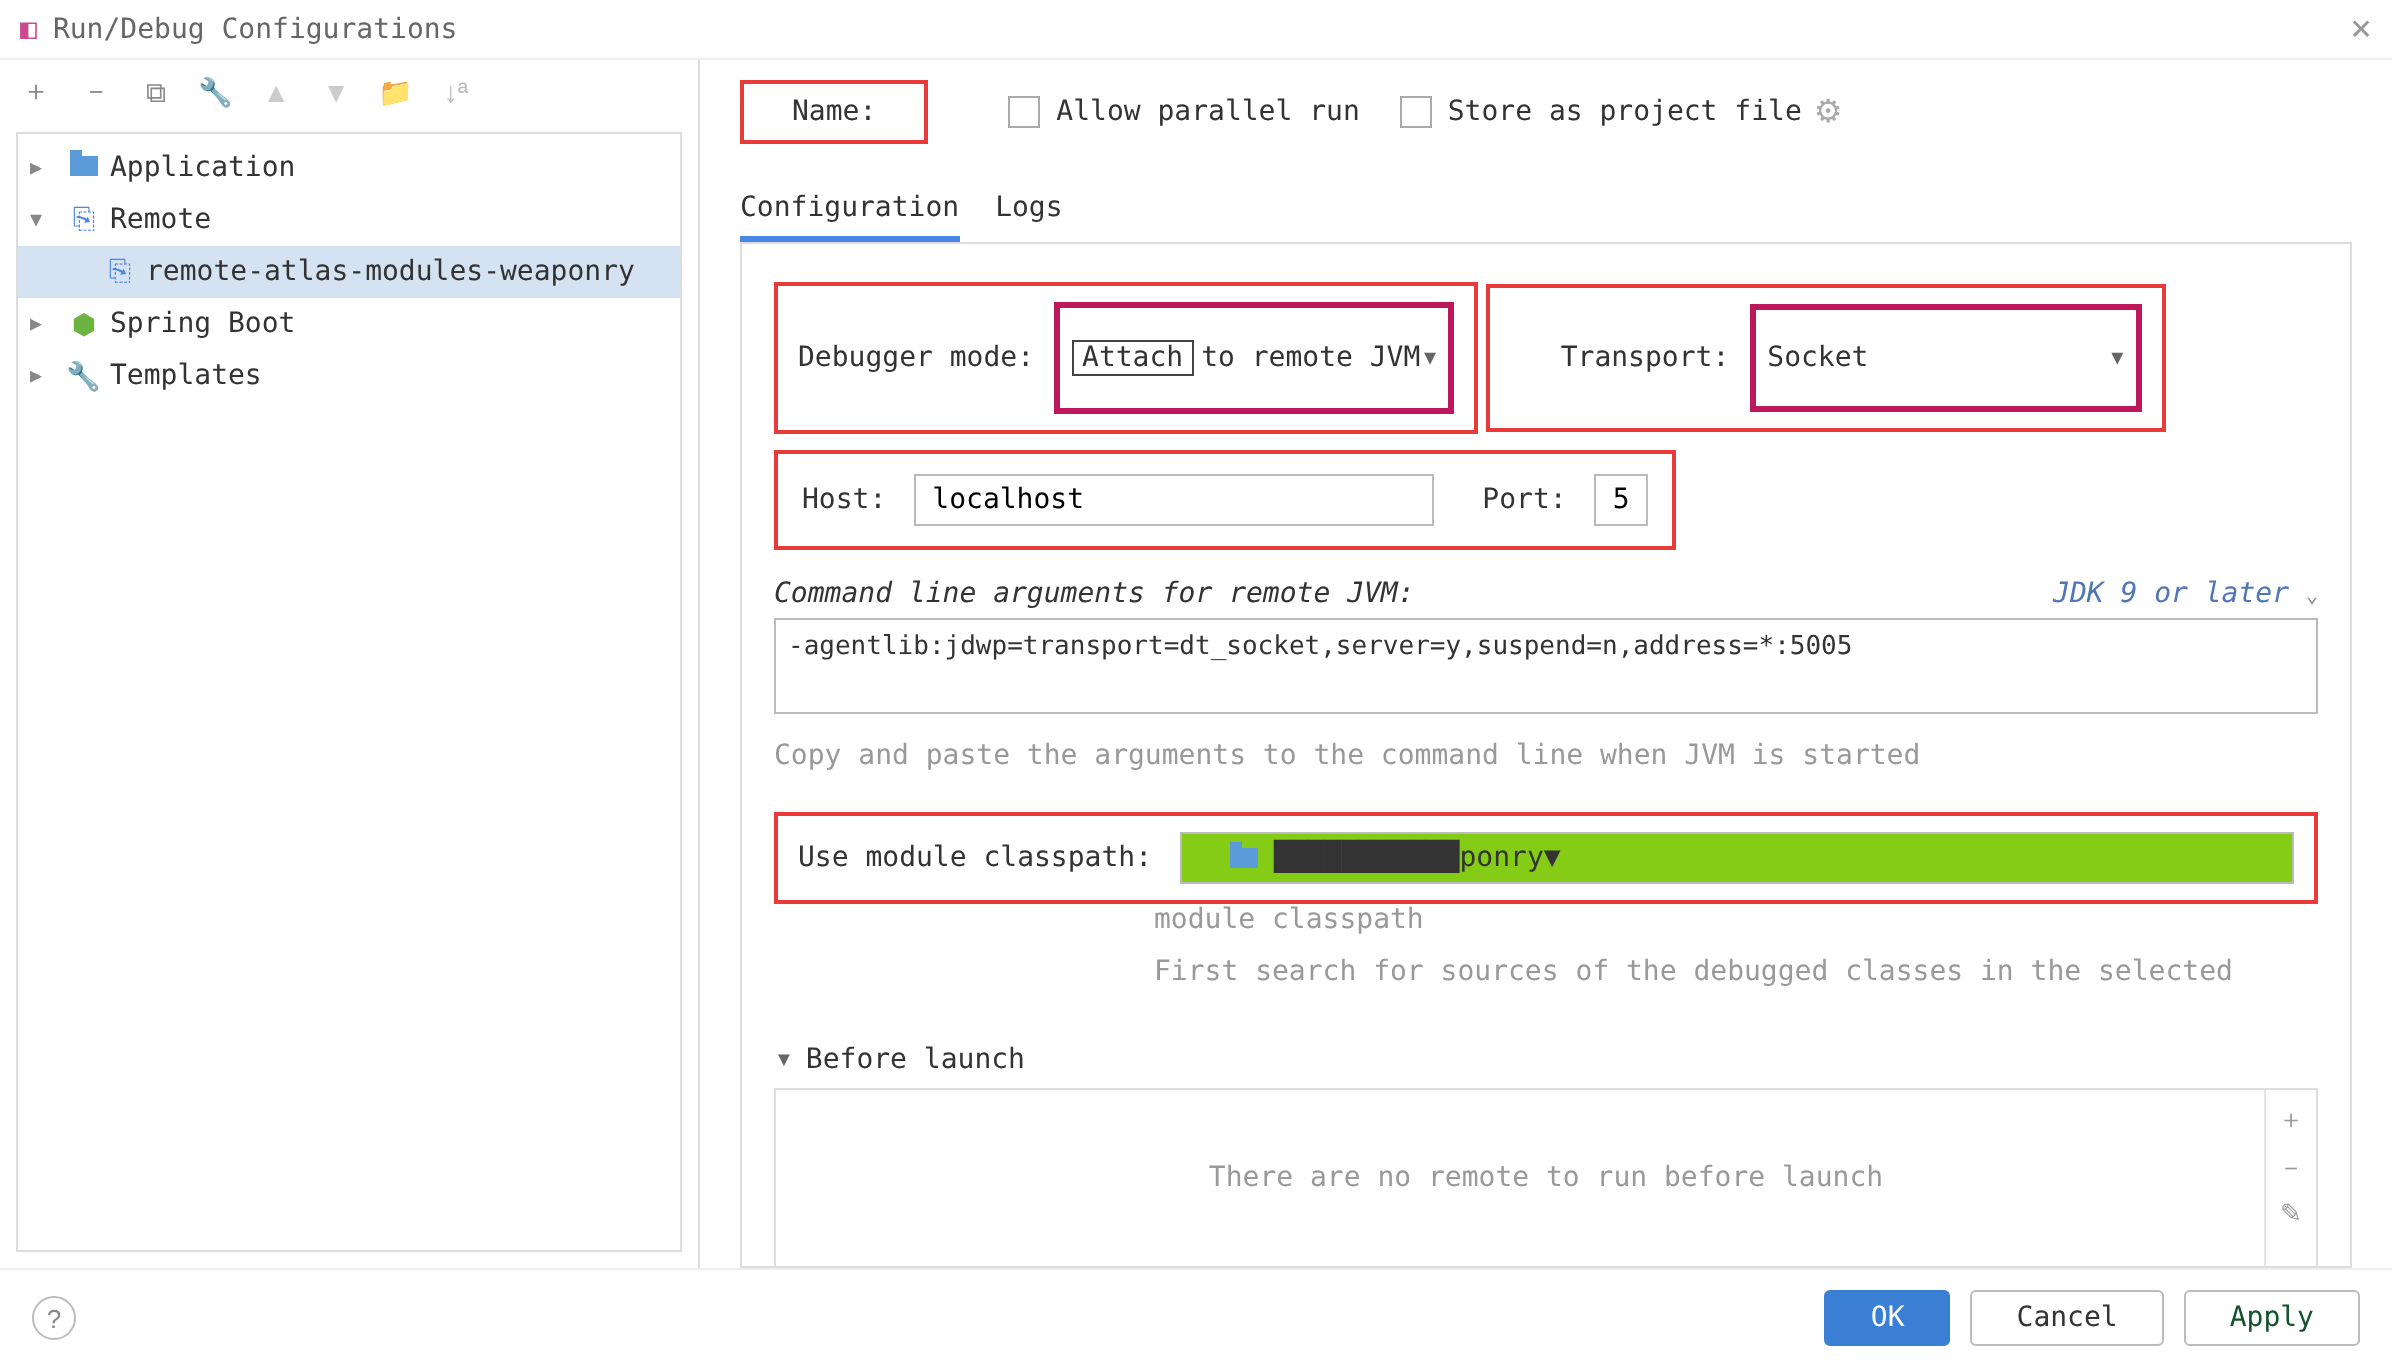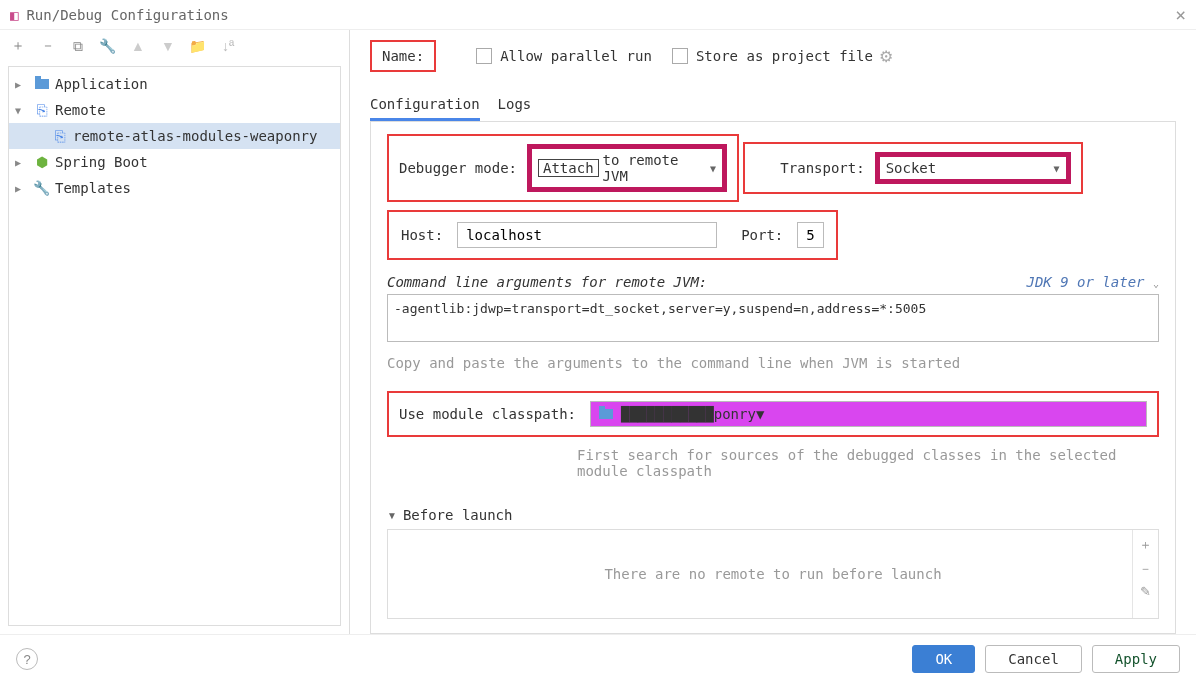--- a/index.html
+++ b/index.html
@@ -16,27 +16,27 @@
   .tree-row .arrow { width:14px; color:#888; font-size:10px;}
   .tree-row .icon { width:18px; text-align:center;}
   .right-panel { flex:1; padding: 10px 20px 0 20px; display:flex; flex-direction:column; position:relative;}
   .redbox { border:2px solid #e93a3a; }
   input.text { border:1px solid #bbb; padding:4px 8px; font-family:"Consolas", monospace; font-size:14px; outline:none;}
   .tabs { display:flex; margin-top:18px; font-family:"Consolas", monospace; font-size:14px;}
   .tab { padding:6px 0; margin-right:18px; color:#333;}
   .tab.active { border-bottom:3px solid #4a86e8; }
   .config-area { flex:1; border:1px solid #ddd; margin-top:0; padding:12px 16px; overflow:auto;}
   .label { font-family:"Consolas", monospace; font-size:14px;}
-  .dd { border:5px solid #be185d; background:#fff; display:flex; align-items:center; padding:3px 6px; font-family:"Consolas", monospace; font-size:14px; }
+  .dd { border:3px solid #be185d; background:#fff; display:flex; align-items:center; padding:16px 6px; font-family:"Consolas", monospace; font-size:14px; }
   .dd .caret { margin-left:auto; color:#666; font-size:10px;}
   .attach-word { border:1px solid #444; padding:0 4px; margin-right:4px;}
   textarea.argbox { width:100%; border:1px solid #bbb; font-family:"Consolas", monospace; font-size:13px; padding:6px; resize:none; height:48px; color:#333;}
   .hint { color:#999; font-family:"Consolas", monospace; font-size:14px; }
   .link { color:#5077b5; font-family:"Consolas", monospace; font-size:14px;}
-  .module-dd { flex:1; border:1px solid #bbb; background:#d946ef; display:flex; align-items:center; padding:4px 8px; font-family:"Consolas", monospace; font-size:14px;}
+  .module-dd { flex:1; border:1px solid #bbb; background:#84cc16; display:flex; align-items:center; padding:4px 24px; font-family:"Consolas", monospace; font-size:14px;}
   .before-launch-box { border:1px solid #ddd; height:90px; margin-top:6px; display:flex; align-items:center; justify-content:center; position:relative;}
   .side-ops { position:absolute; right:0; top:0; bottom:0; width:26px; border-left:1px solid #e5e5e5; display:flex; flex-direction:column; align-items:center; justify-content:flex-start; padding-top:6px; gap:6px; color:#999;}
   .footer { height:49px; border-top:1px solid #eee; display:flex; align-items:center; padding:0 16px;}
   .help-circle { width:22px; height:22px; border:1px solid #bbb; border-radius:50%; display:flex; align-items:center; justify-content:center; color:#888; font-size:13px;}
   .btn { height:28px; padding:0 22px; border:1px solid #bbb; background:#fff; font-family:"Consolas", monospace; font-size:14px; border-radius:3px; margin-left:10px; display:flex; align-items:center;}
   .btn.primary { background:#3b7fd4; border-color:#3b7fd4; color:#fff;}
   .btn.disabled { color:#14532d; }
   .check { width:16px; height:16px; border:1px solid #aaa; display:inline-block; }
   .gear { color:#aaa; font-size:16px;}
   .folder-ico { display:inline-block; width:14px; height:10px; background:#5b9ad8; position:relative;}
@@ -88,21 +88,21 @@
         <span class="arrow">▶</span>
         <span class="icon" style="color:#555;">🔧</span>
         <span>Templates</span>
       </div>
     </div>
   </div>
 
   <div class="right-panel">
 
     <div style="display:flex; align-items:center;">
-      <div class="redbox" style="display:flex; align-items:center; padding:6px 10px; gap:16px;">
+      <div class="redbox" style="display:flex; align-items:center; padding:6px 24px; gap:16px;">
         <span class="label">Name:</span>
       </div>
       <div style="display:flex; align-items:center; margin-left:40px; gap:8px;">
         <span class="check"></span>
         <span class="label">Allow parallel run</span>
       </div>
       <div style="display:flex; align-items:center; margin-left:20px; gap:8px;">
         <span class="check"></span>
         <span class="label">Store as project file</span>
       </div>
@@ -155,22 +155,22 @@
 
       
       <div class="redbox" style="display:flex; align-items:center; padding:8px 10px; gap:14px; margin-top:20px;">
         <span class="label">Use module classpath:</span>
         <div class="module-dd">
           <span class="folder-ico" style="margin-right:8px;"></span>
           <span>███████████ponry</span>
           <span class="caret">▼</span>
         </div>
       </div>
+      <div class="hint" style="margin-left:190px;">module classpath</div>
       <div class="hint" style="margin-top:10px; margin-left:190px;">First search for sources of the debugged classes in the selected</div>
-      <div class="hint" style="margin-left:190px;">module classpath</div>
 
       
       <div style="margin-top:28px; display:flex; align-items:center; gap:6px;">
         <span style="color:#666; font-size:10px;">▼</span>
         <span class="label">Before launch</span>
       </div>
       <div class="before-launch-box">
         <span class="hint">There are no remote to run before launch</span>
         <div class="side-ops">
           <span>＋</span>

